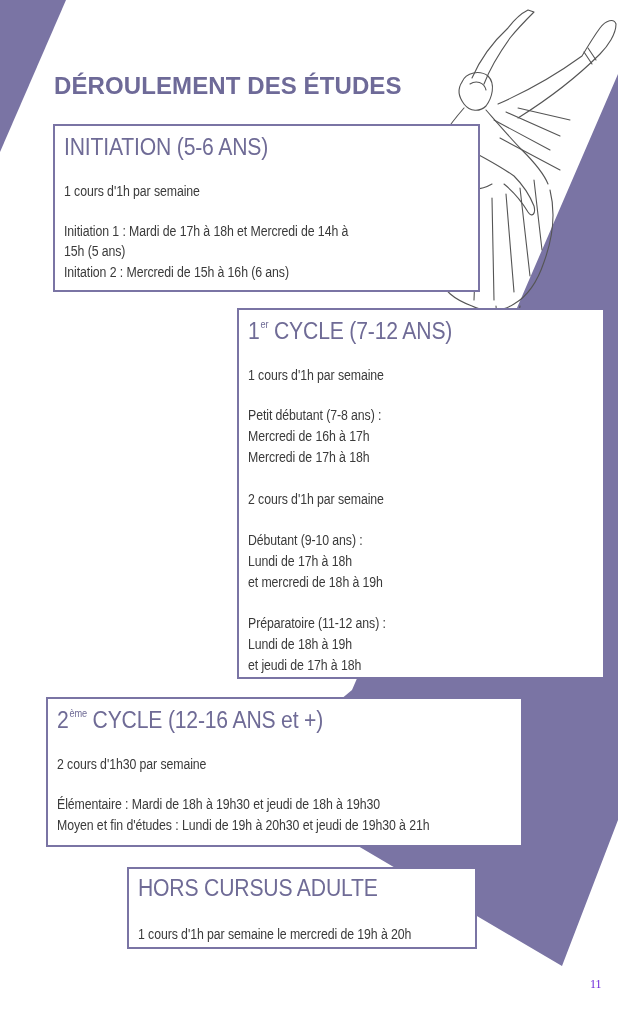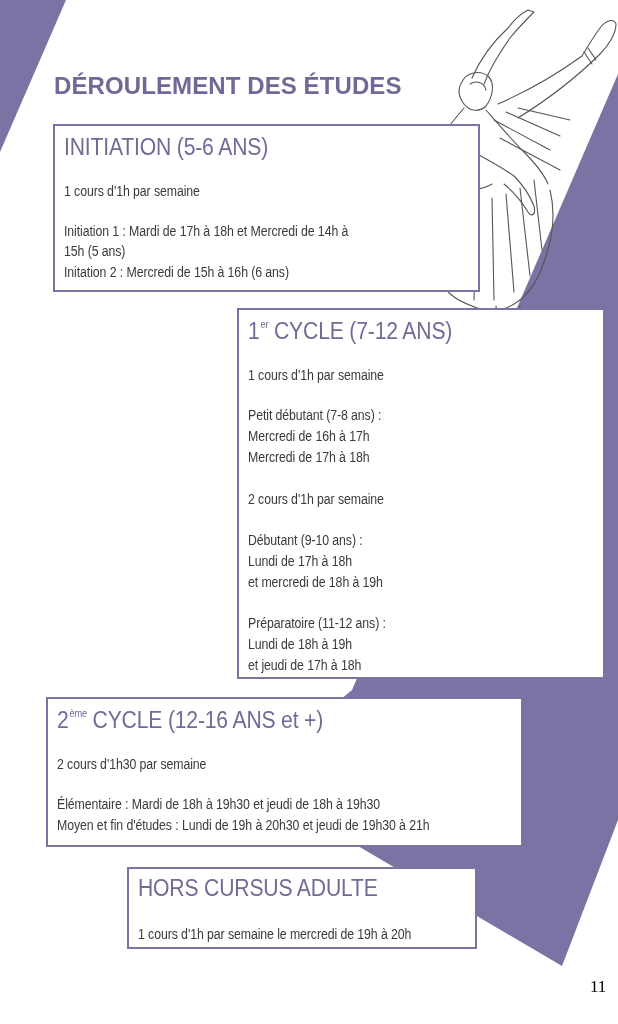--- a/index.html
+++ b/index.html
@@ -25,21 +25,21 @@
     position: absolute; font-size: 23px; color: #6f6b96; white-space: nowrap;
     letter-spacing: -0.2px; transform: scaleX(0.92); transform-origin: left top;
   }
   .box-title sup { font-size: 10px; vertical-align: 11px; margin-left: 1px; }
   .line {
     position: absolute; font-size: 14px; color: #3a3a3a; white-space: nowrap;
     transform: scaleX(0.88); transform-origin: left top; letter-spacing: -0.1px;
   }
   .page-num {
     position: absolute; left: 590px; top: 977px;
-    font-family: "Liberation Serif", "DejaVu Serif", serif; font-size: 17px; color: #000000;
+    font-family: "Liberation Serif", "DejaVu Serif", serif; font-size: 12px; color: #6d28d9;
     z-index: 3;
   }
 </style>
 </head>
 <body>
 
 <svg class="bg-shapes" viewBox="0 0 618 1024" xmlns="http://www.w3.org/2000/svg">
   <polygon points="0,0 66,0 0,152" fill="#7a74a4"></polygon>
   <polygon points="618,74 618,820 562,966 358,846 340,700 352,690" fill="#7a74a4"></polygon>
 </svg>

